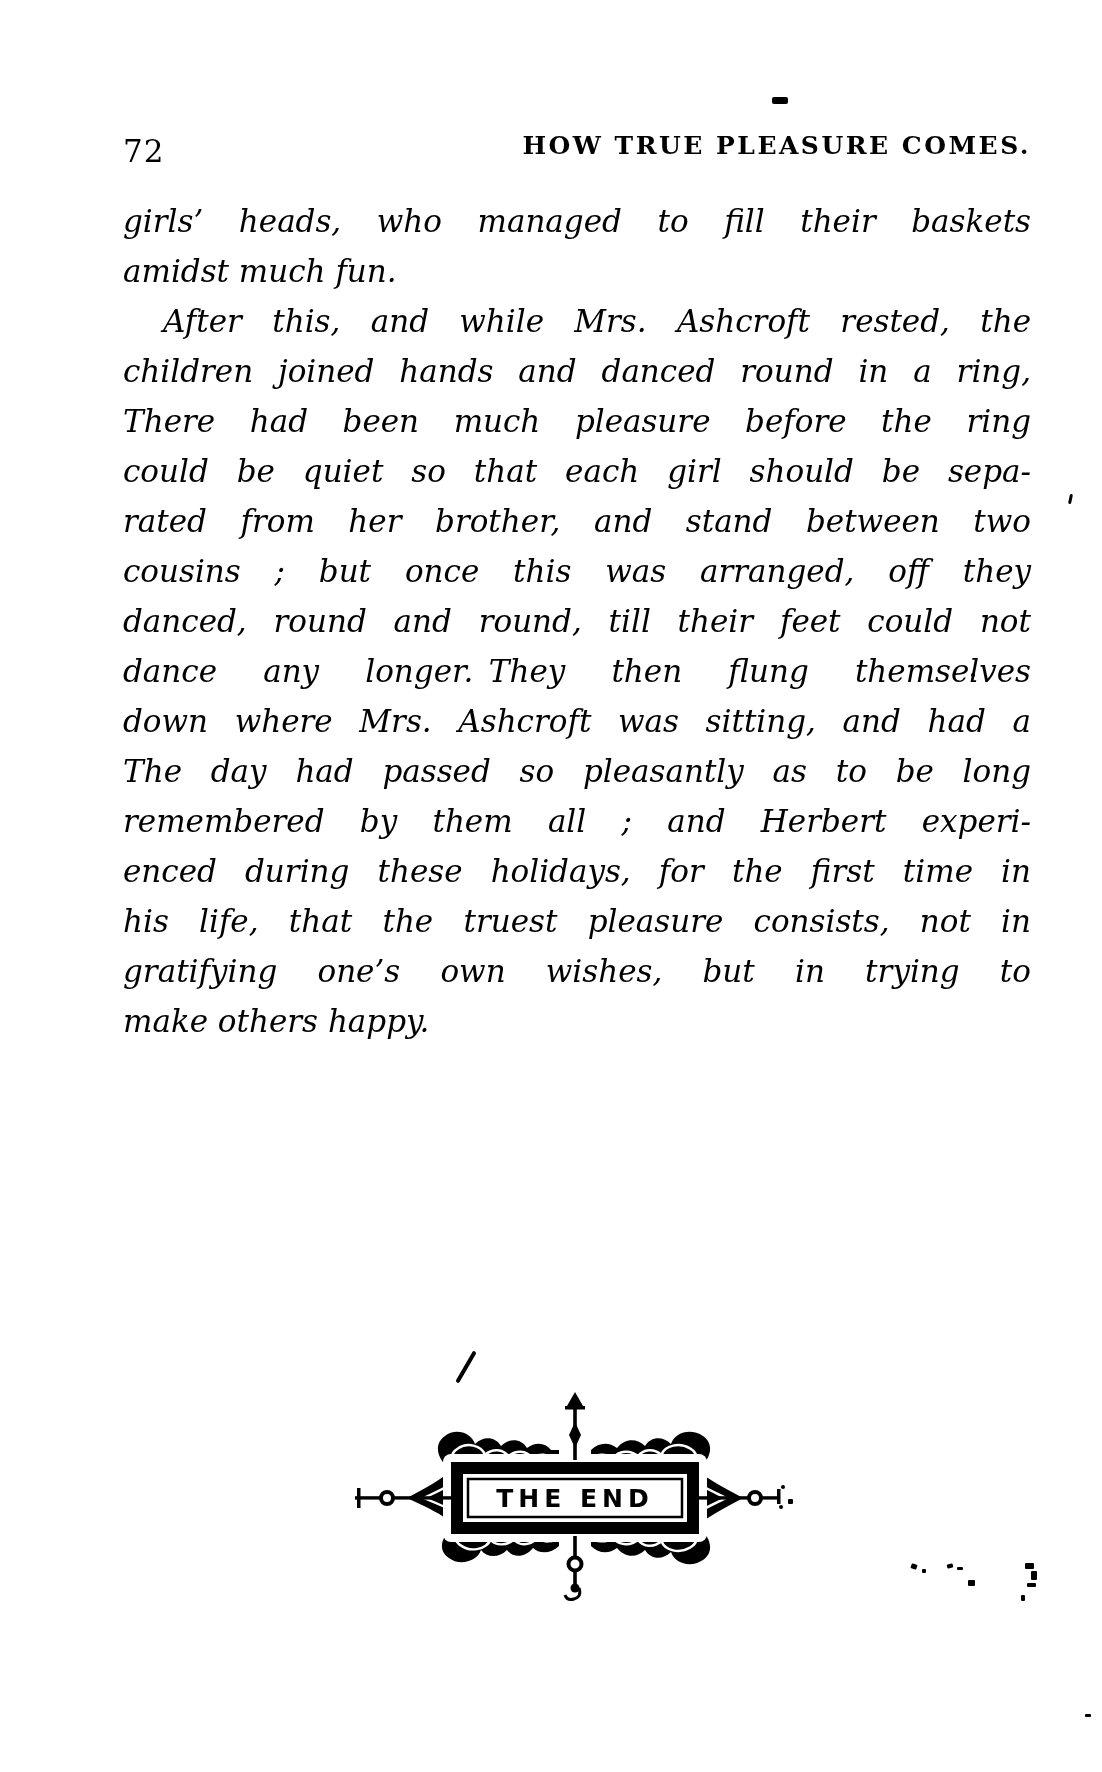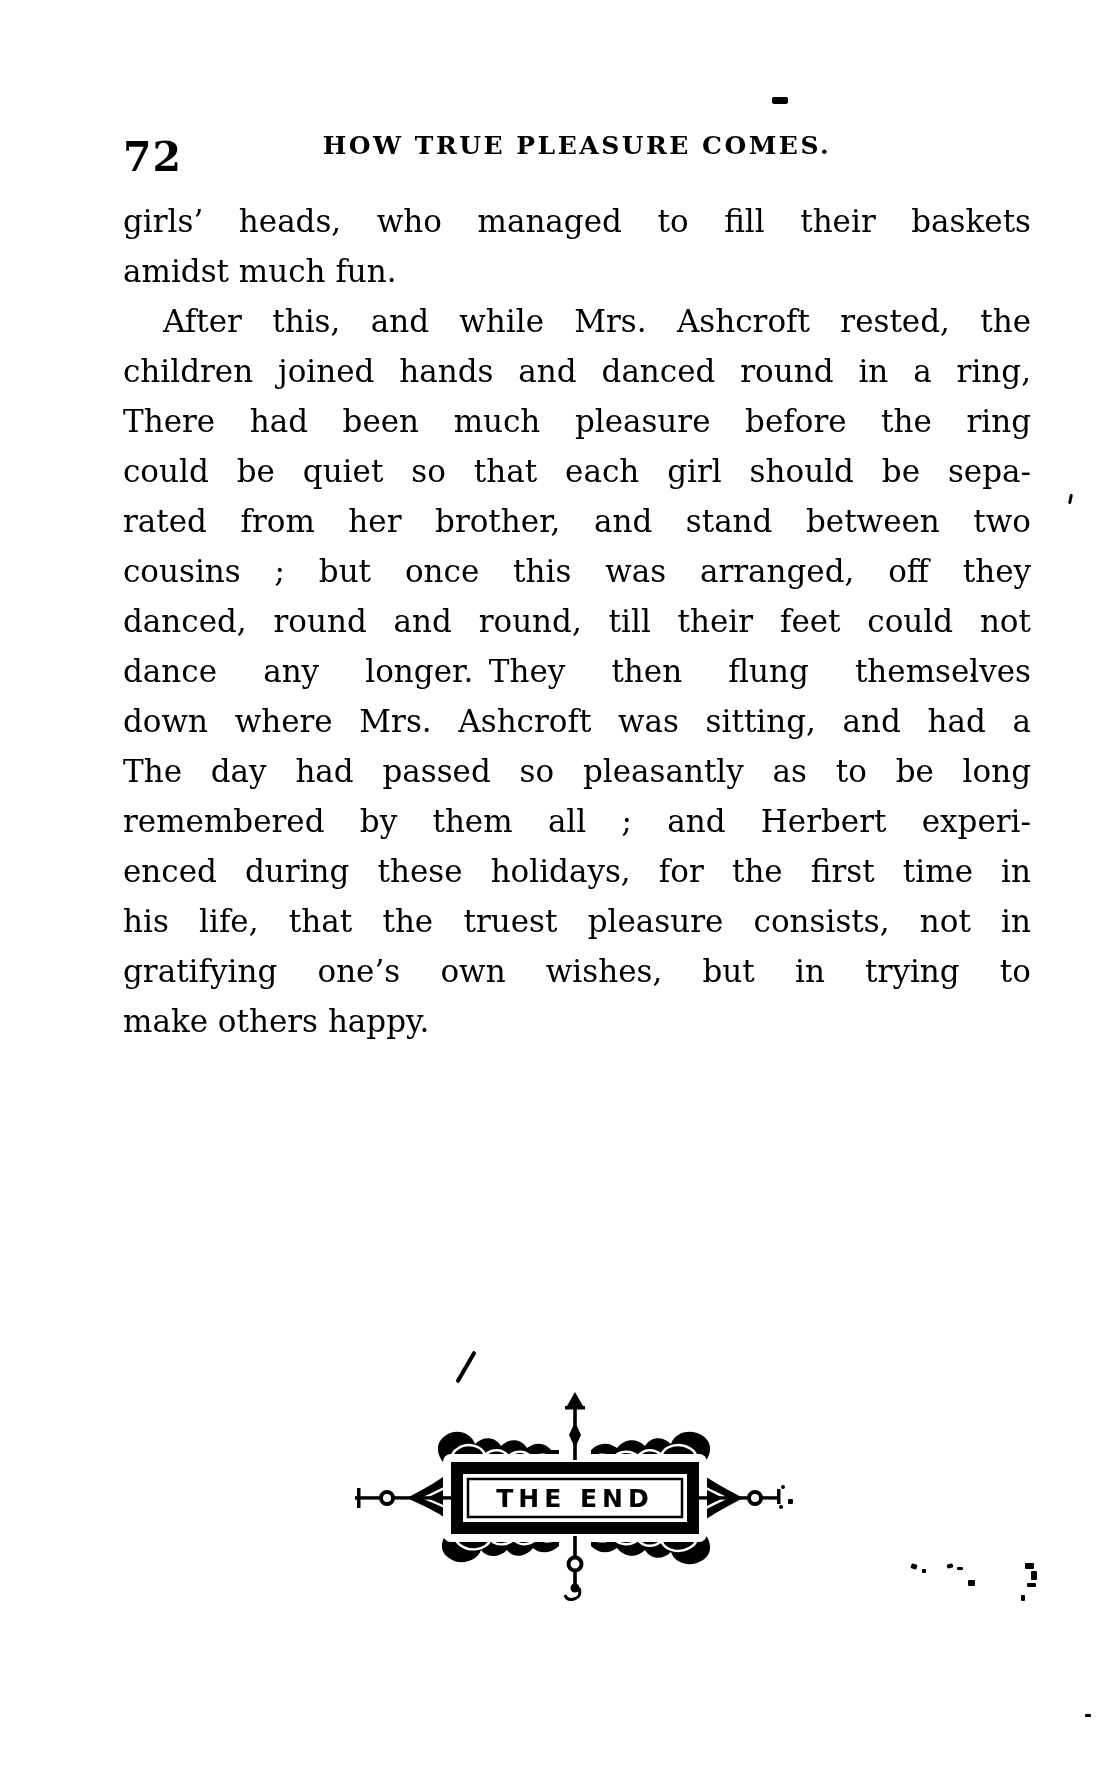--- a/index.html
+++ b/index.html
@@ -9,46 +9,47 @@
     position: relative;
     background: #ffffff;
     color: #000000;
     font-family: "DejaVu Serif", serif;
     overflow: hidden;
   }
   .page-number {
     position: absolute;
     left: 123px;
     top: 133px;
-    font-size: 41px;
-    font-weight: bold;
+    font-size: 31px;
+    font-weight: normal;
     letter-spacing: 1px;
   }
   .running-header {
     position: absolute;
     left: 123px;
     top: 131px;
     width: 908px;
-    text-align: center;
+    text-align: right;
     font-size: 25px;
     font-weight: bold;
     letter-spacing: 2.5px;
     white-space: nowrap;
   }
   .body-text {
     position: absolute;
     left: 123px;
     top: 196px;
     width: 908px;
     font-size: 31px;
     line-height: 50px;
   }
   .line {
     text-align: justify;
     text-align-last: justify;
+    font-style: italic;
   }
   .line.indent { text-indent: 40px; }
   .line.end { text-align: center; text-align-last: left; }
   .ornament {
     position: absolute;
     left: 345px;
     top: 1392px;
     width: 450px;
     height: 212px;
   }

